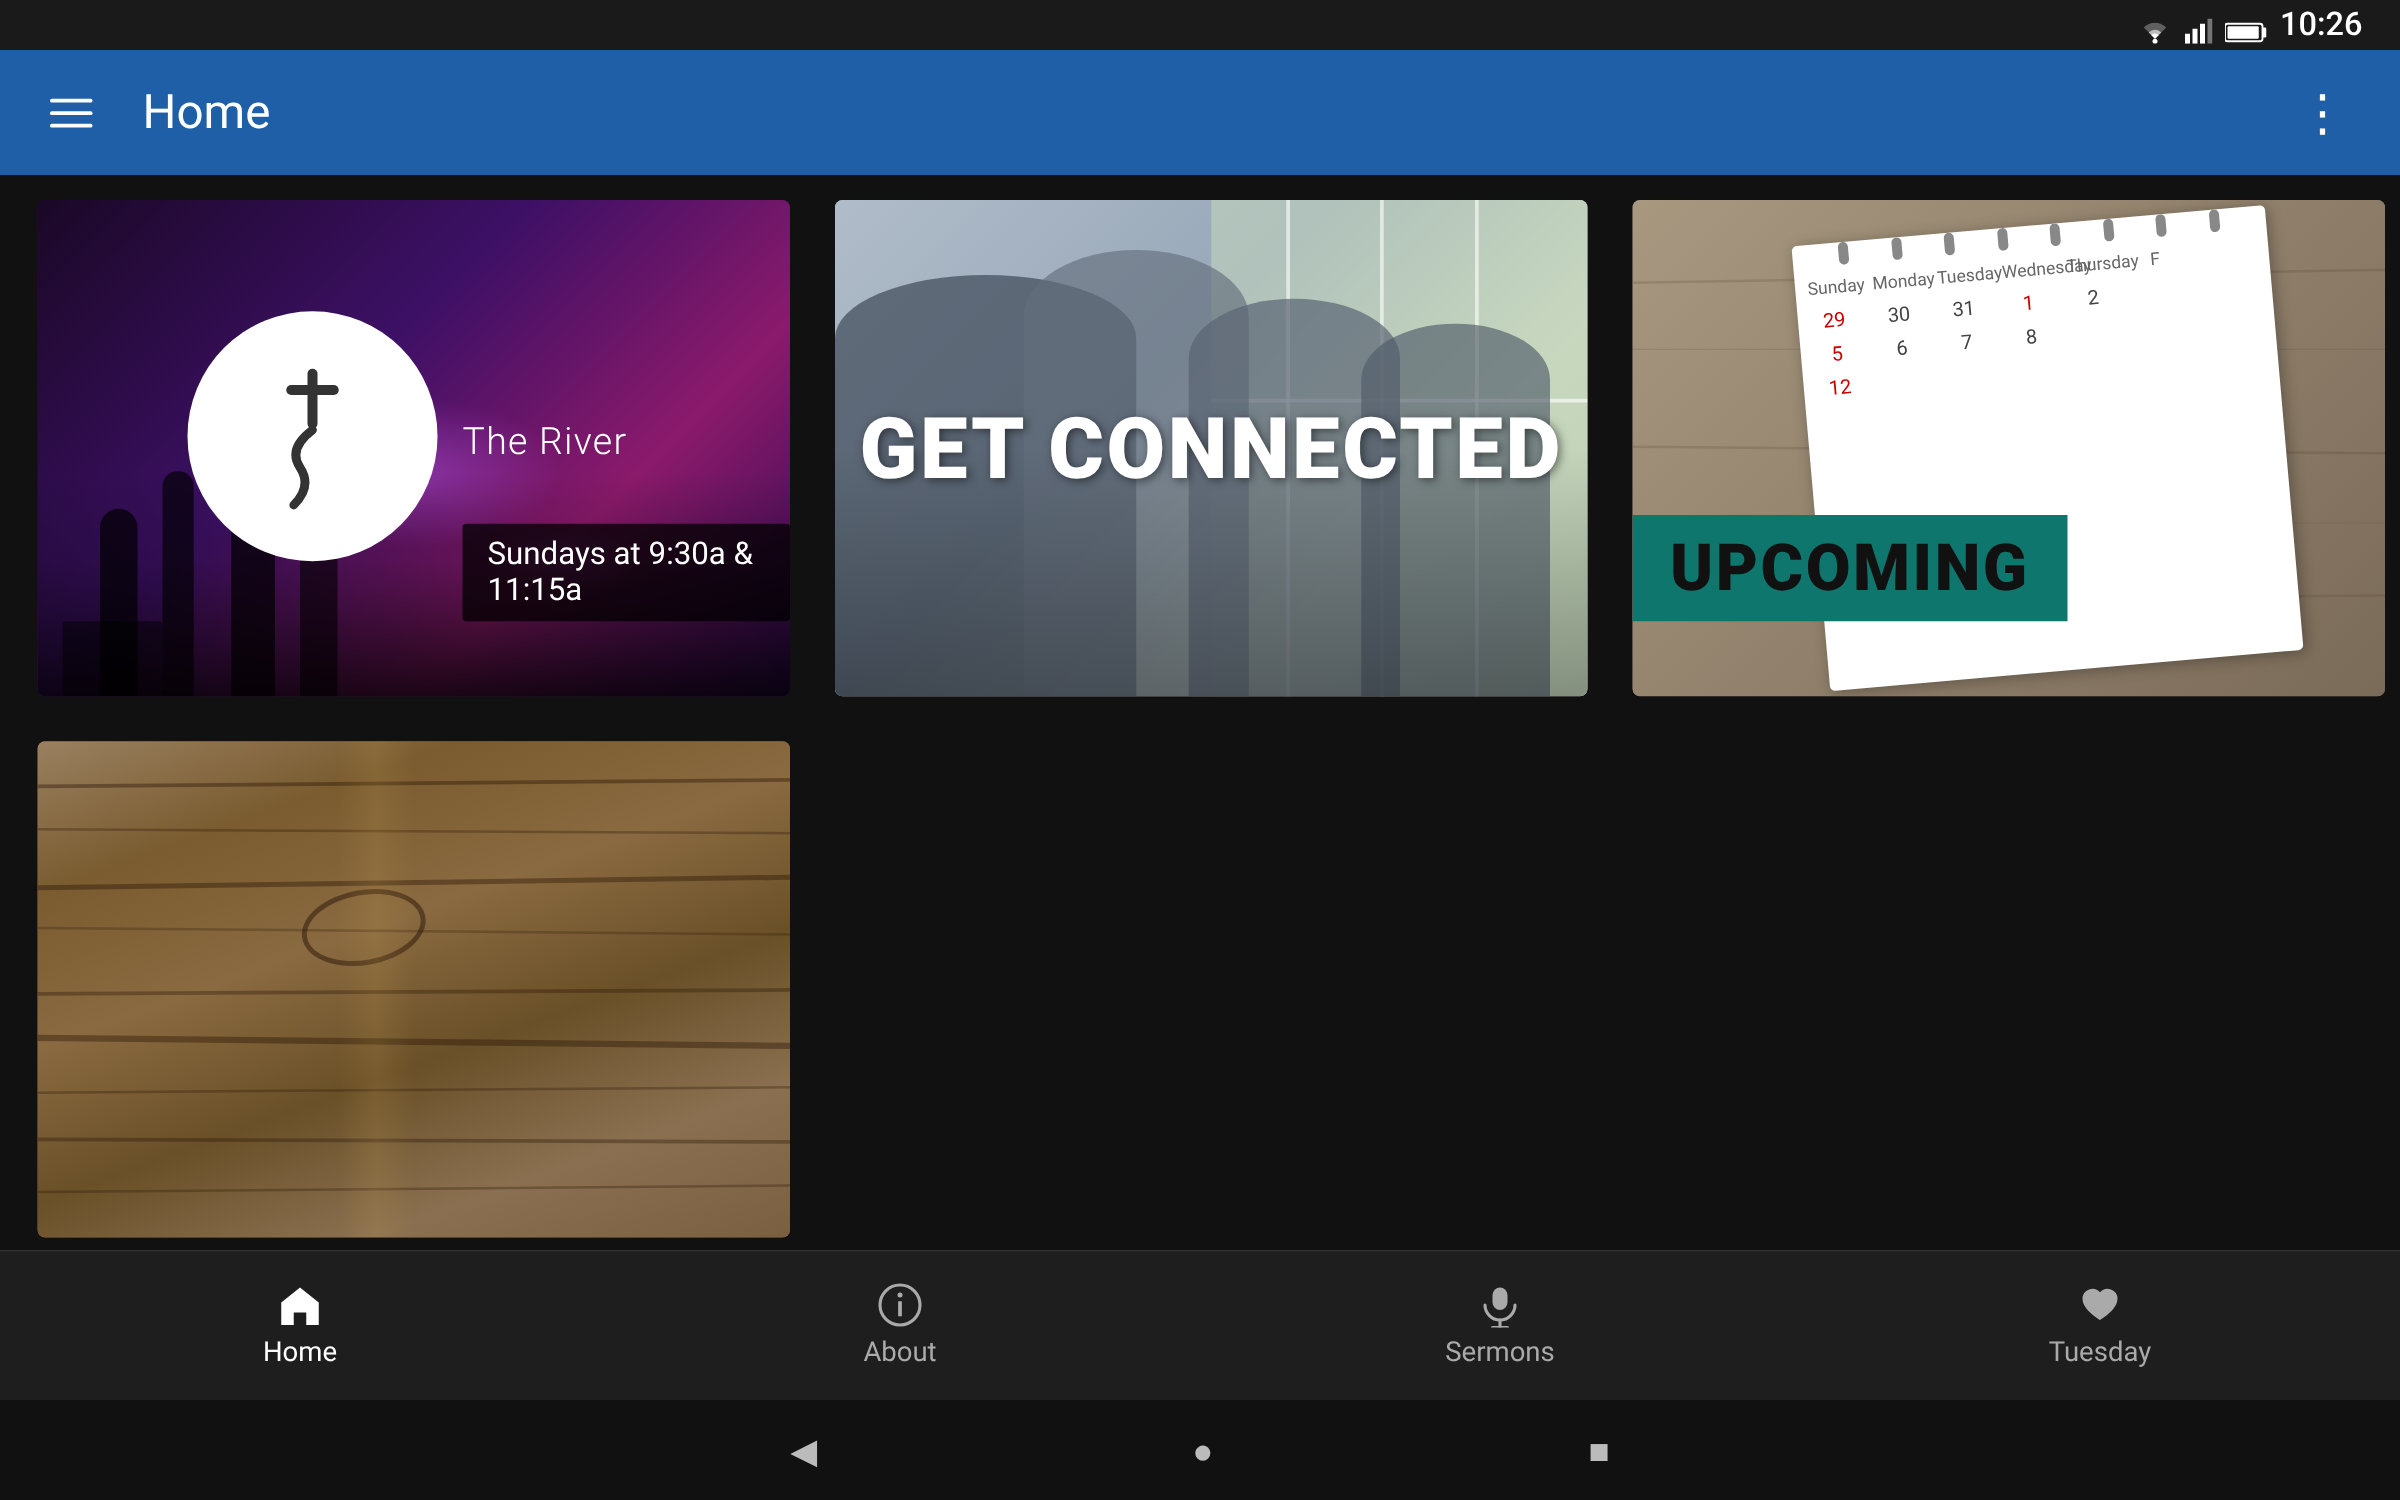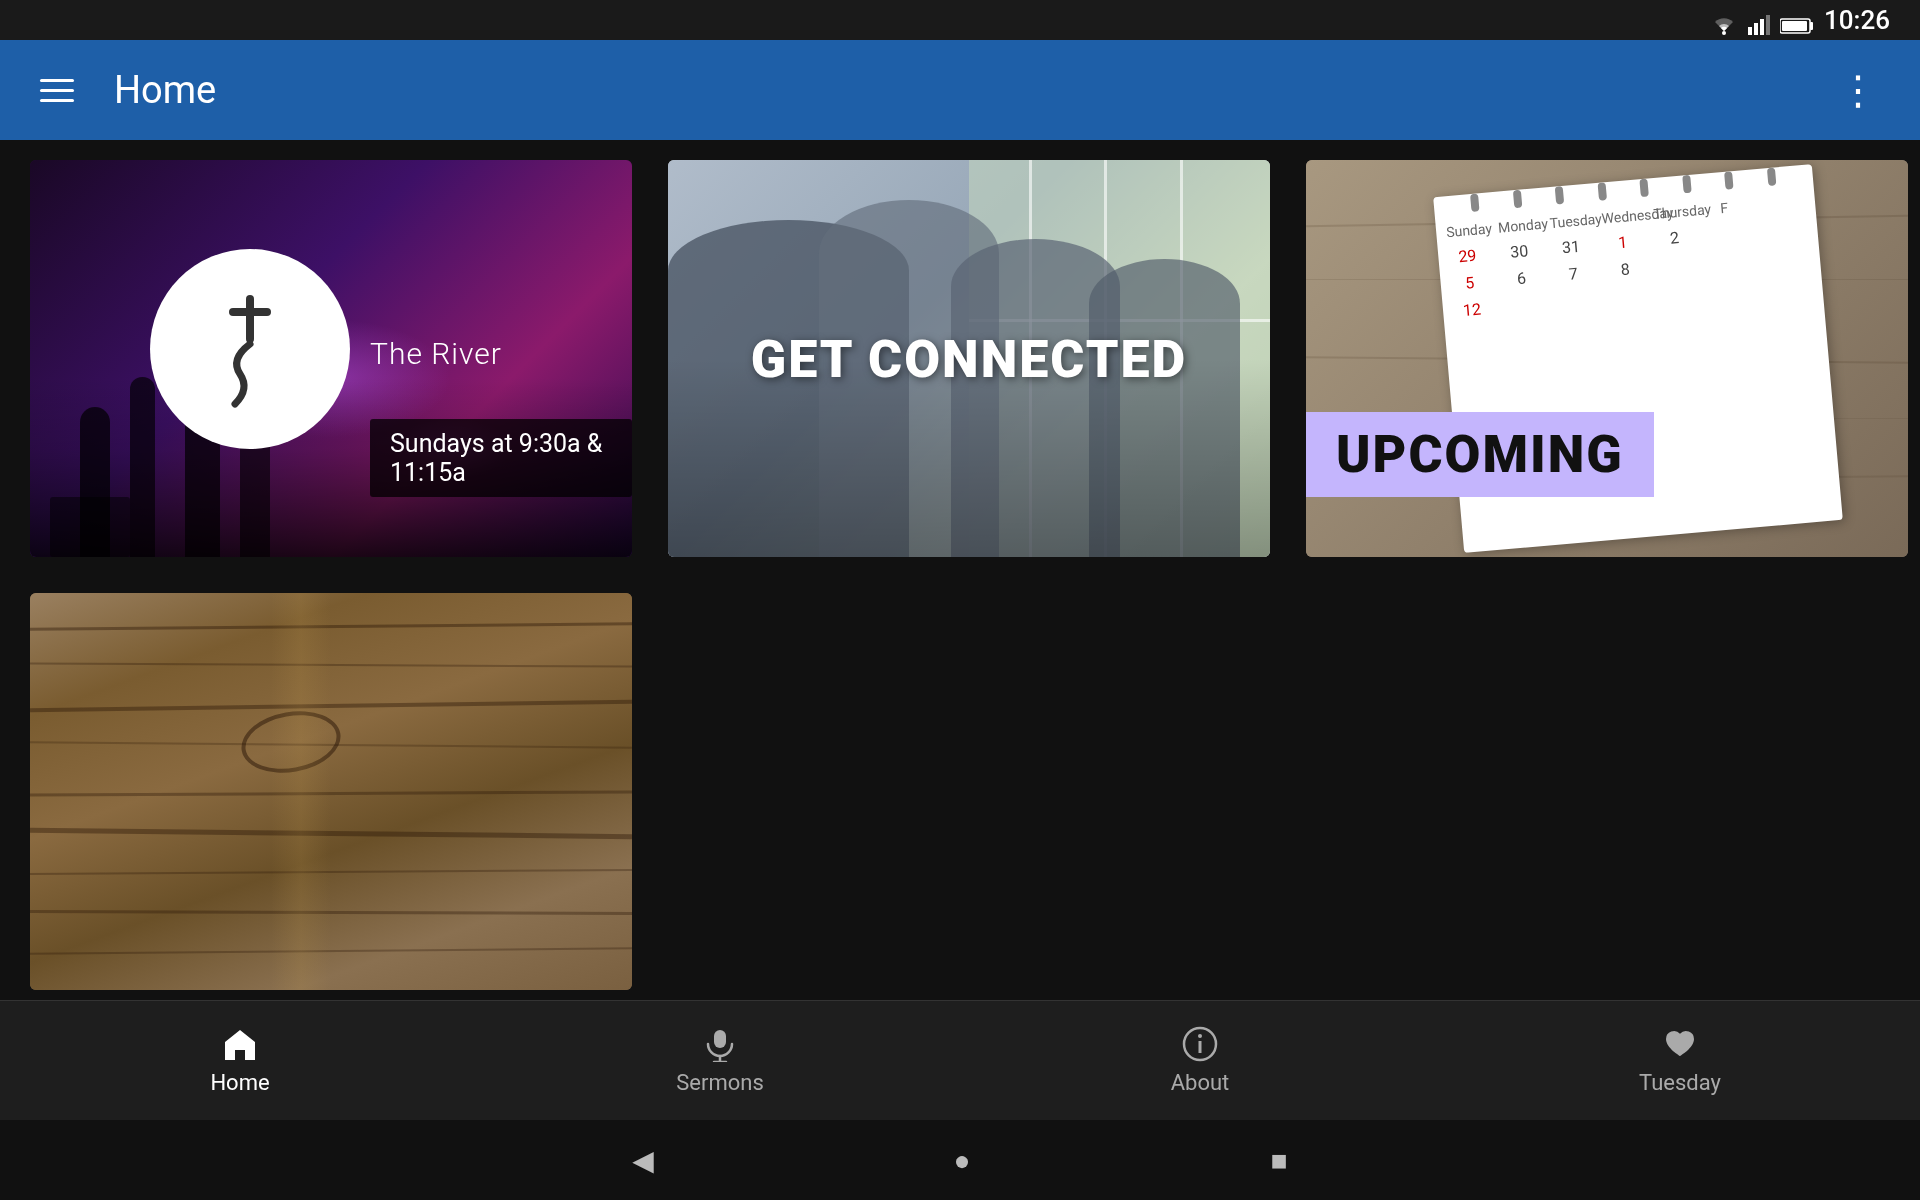--- a/index.html
+++ b/index.html
@@ -156,21 +156,21 @@
     .card-connected {
       position: relative;
       background: #b0b8c0;
     }
     .get-connected-text {
       position: absolute;
       left: 50%;
       top: 50%;
       transform: translate(-50%, -50%);
       color: white;
-      font-size: 52px;
+      font-size: 68px;
       font-weight: 900;
       text-align: right;
       text-shadow: 2px 2px 8px rgba(0,0,0,0.5);
       white-space: nowrap;
       letter-spacing: 2px;
     }
 
     
     .card-upcoming {
       position: relative;
@@ -225,21 +225,21 @@
       text-align: center;
       font-size: 16px;
       color: #444;
     }
     .cal-cell.red { color: #c00; }
     .cal-cell.header { color: #666; font-size: 14px; }
     .upcoming-label {
       position: absolute;
       left: 0;
       bottom: 60px;
-      background: #c4b5fd;
+      background: #0f766e;
       color: #111;
       font-size: 52px;
       font-weight: 900;
       padding: 12px 30px;
       text-transform: uppercase;
       letter-spacing: 2px;
     }
 
     
     .card-wood {
@@ -480,35 +480,35 @@
 
   <div class="nav-item">
     <svg width="36" height="36" viewBox="0 0 36 36" fill="white">
       <path d="M18 4L3 16v18h10V24h10v10h10V16L18 4z"></path>
     </svg>
     <span class="nav-label active">Home</span>
   </div>
 
   <div class="nav-item">
     <svg width="36" height="36" viewBox="0 0 36 36" fill="#aaa">
+      <circle cx="18" cy="18" r="16" stroke="#aaa" stroke-width="2.5" fill="none"></circle>
+      <rect x="16.5" y="15" width="3" height="12" fill="#aaa"></rect>
+      <circle cx="18" cy="10" r="2" fill="#aaa"></circle>
+    </svg>
+    <span class="nav-label">About</span>
+  </div>
+
+  <div class="nav-item">
+    <svg width="36" height="36" viewBox="0 0 36 36" fill="#aaa">
       <rect x="12" y="4" width="12" height="18" rx="6" fill="#aaa"></rect>
       <path d="M6 18c0 6.6 5.4 12 12 12s12-5.4 12-12" stroke="#aaa" stroke-width="2.5" fill="none" stroke-linecap="round"></path>
       <line x1="18" y1="30" x2="18" y2="36" stroke="#aaa" stroke-width="2.5" stroke-linecap="round"></line>
       <line x1="12" y1="36" x2="24" y2="36" stroke="#aaa" stroke-width="2.5" stroke-linecap="round"></line>
     </svg>
     <span class="nav-label">Sermons</span>
-  </div>
-
-  <div class="nav-item">
-    <svg width="36" height="36" viewBox="0 0 36 36" fill="#aaa">
-      <circle cx="18" cy="18" r="16" stroke="#aaa" stroke-width="2.5" fill="none"></circle>
-      <rect x="16.5" y="15" width="3" height="12" fill="#aaa"></rect>
-      <circle cx="18" cy="10" r="2" fill="#aaa"></circle>
-    </svg>
-    <span class="nav-label">About</span>
   </div>
 
   <div class="nav-item">
     <svg width="36" height="36" viewBox="0 0 36 36" fill="#aaa">
       <path d="M18 30S4 22 4 13a8 8 0 0114-5.2A8 8 0 0132 13c0 9-14 17-14 17z"></path>
     </svg>
     <span class="nav-label">Tuesday</span>
   </div>
 
 </div>

